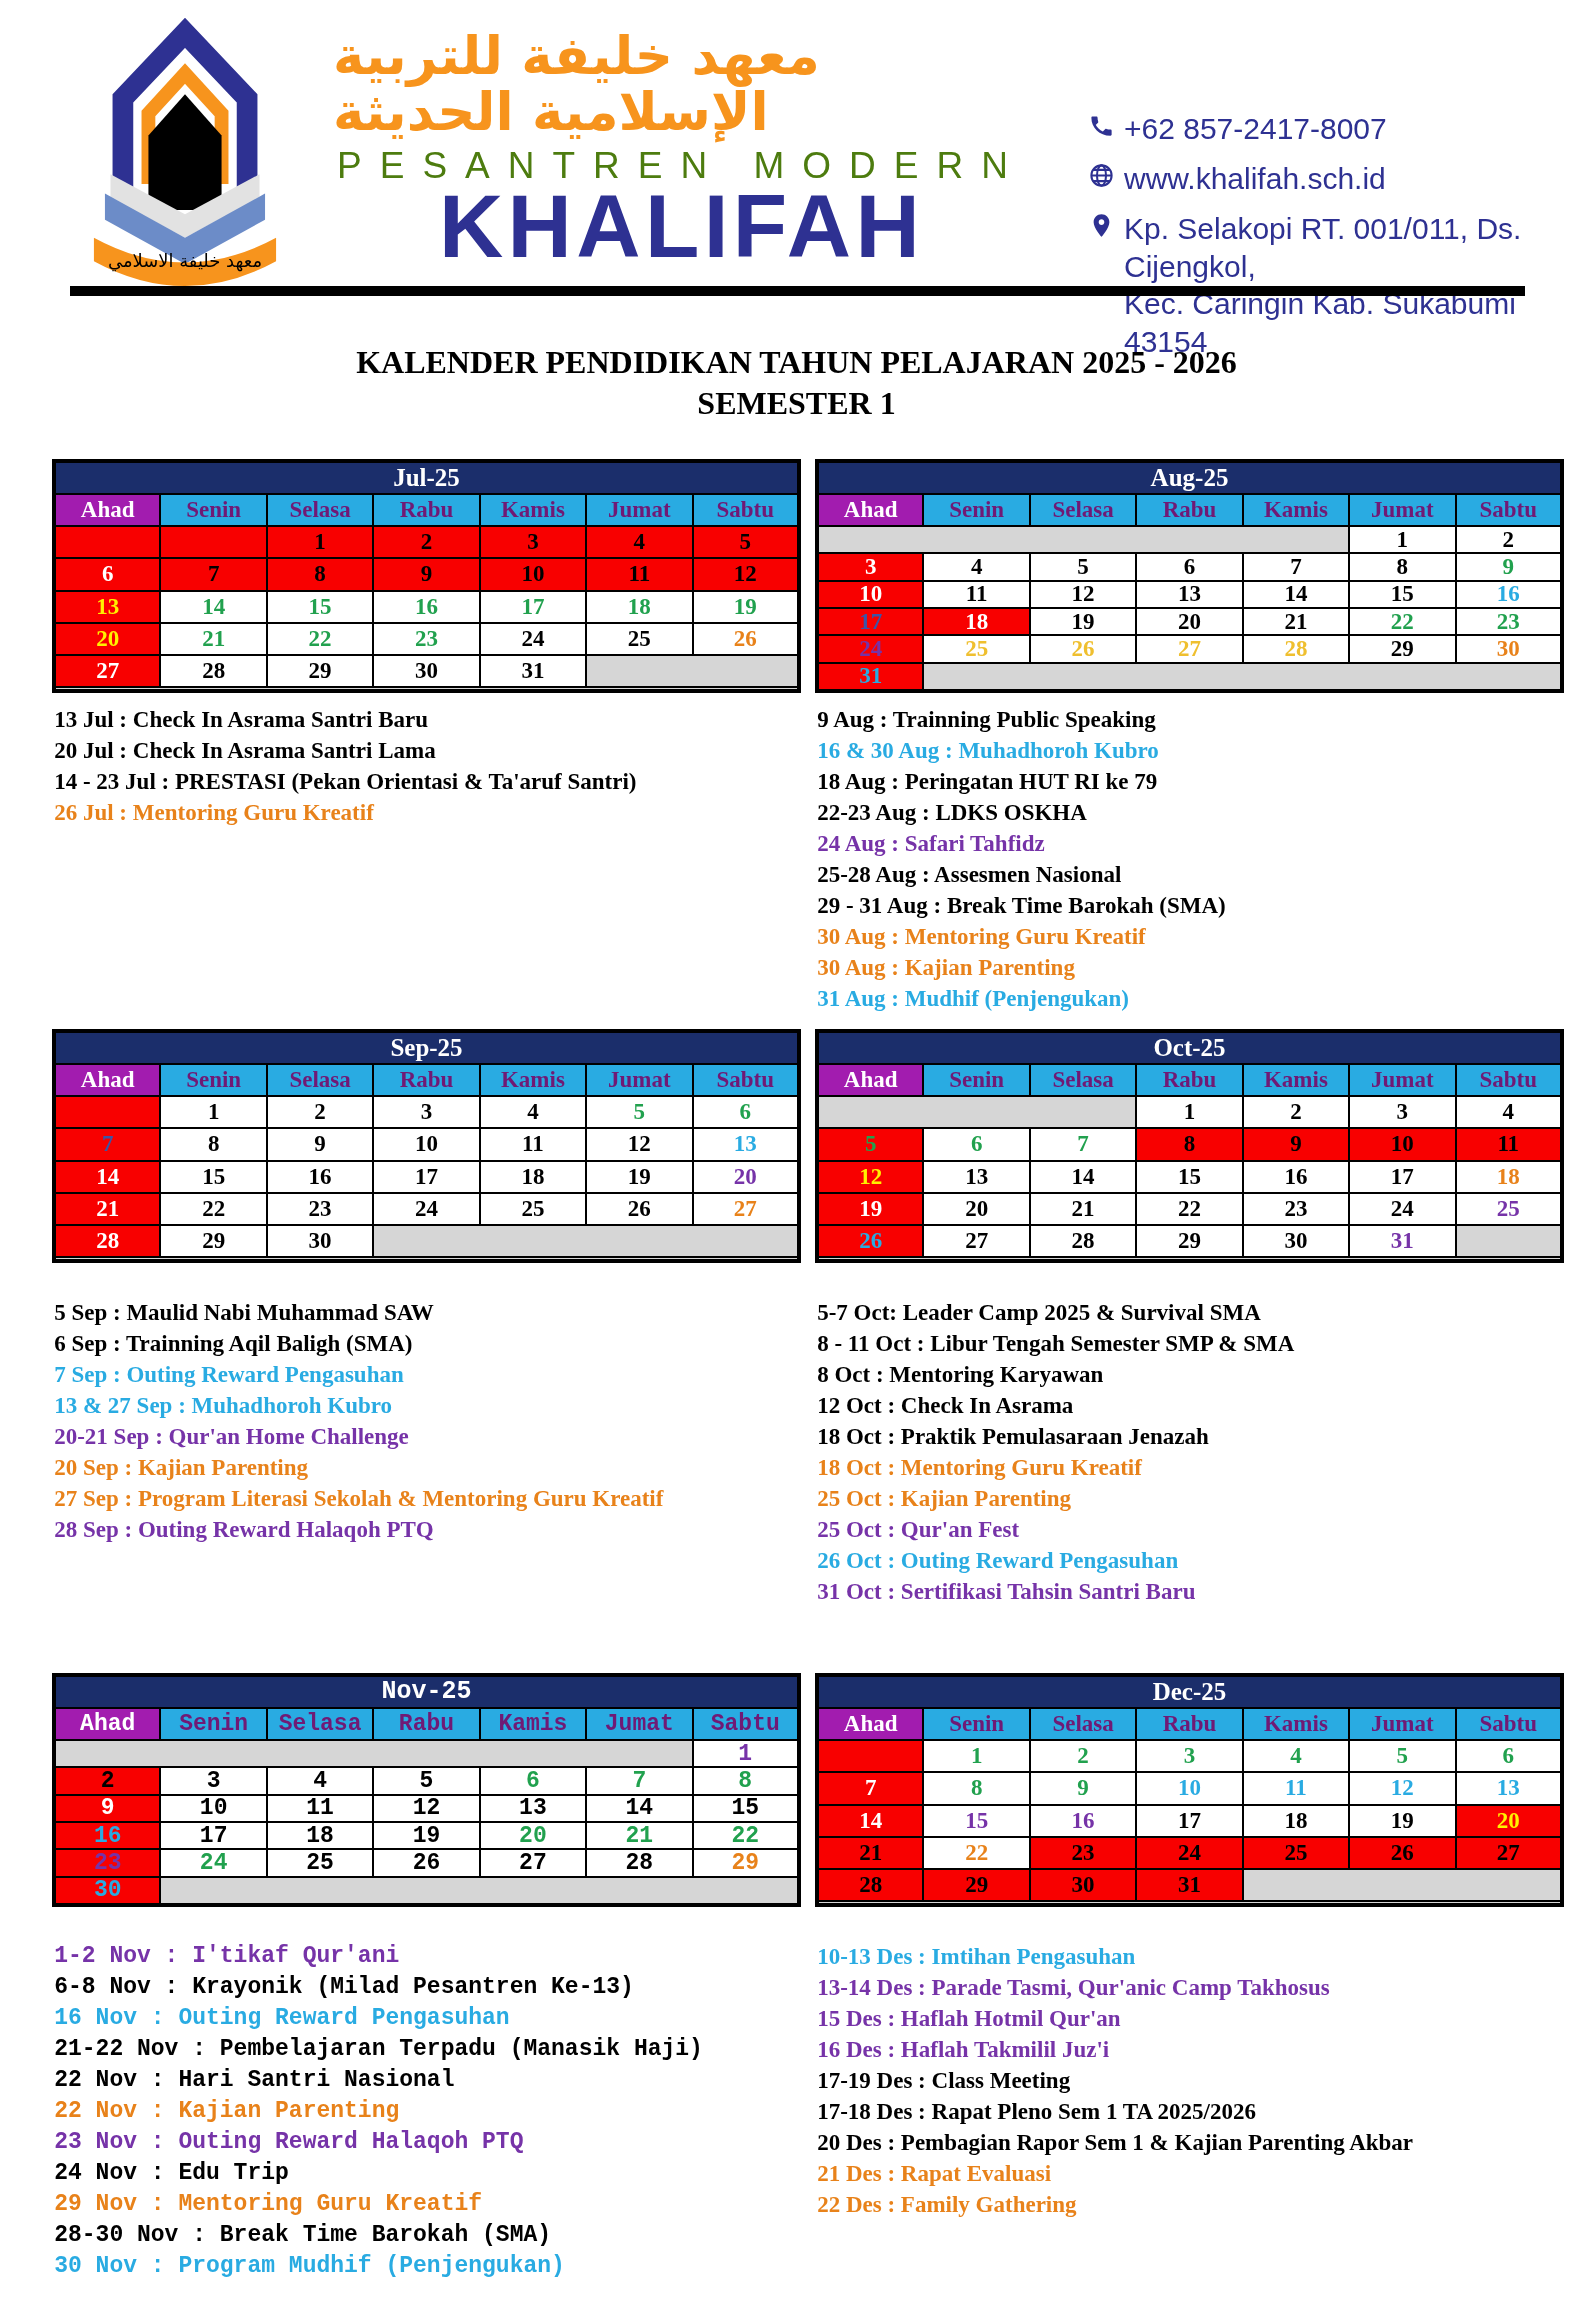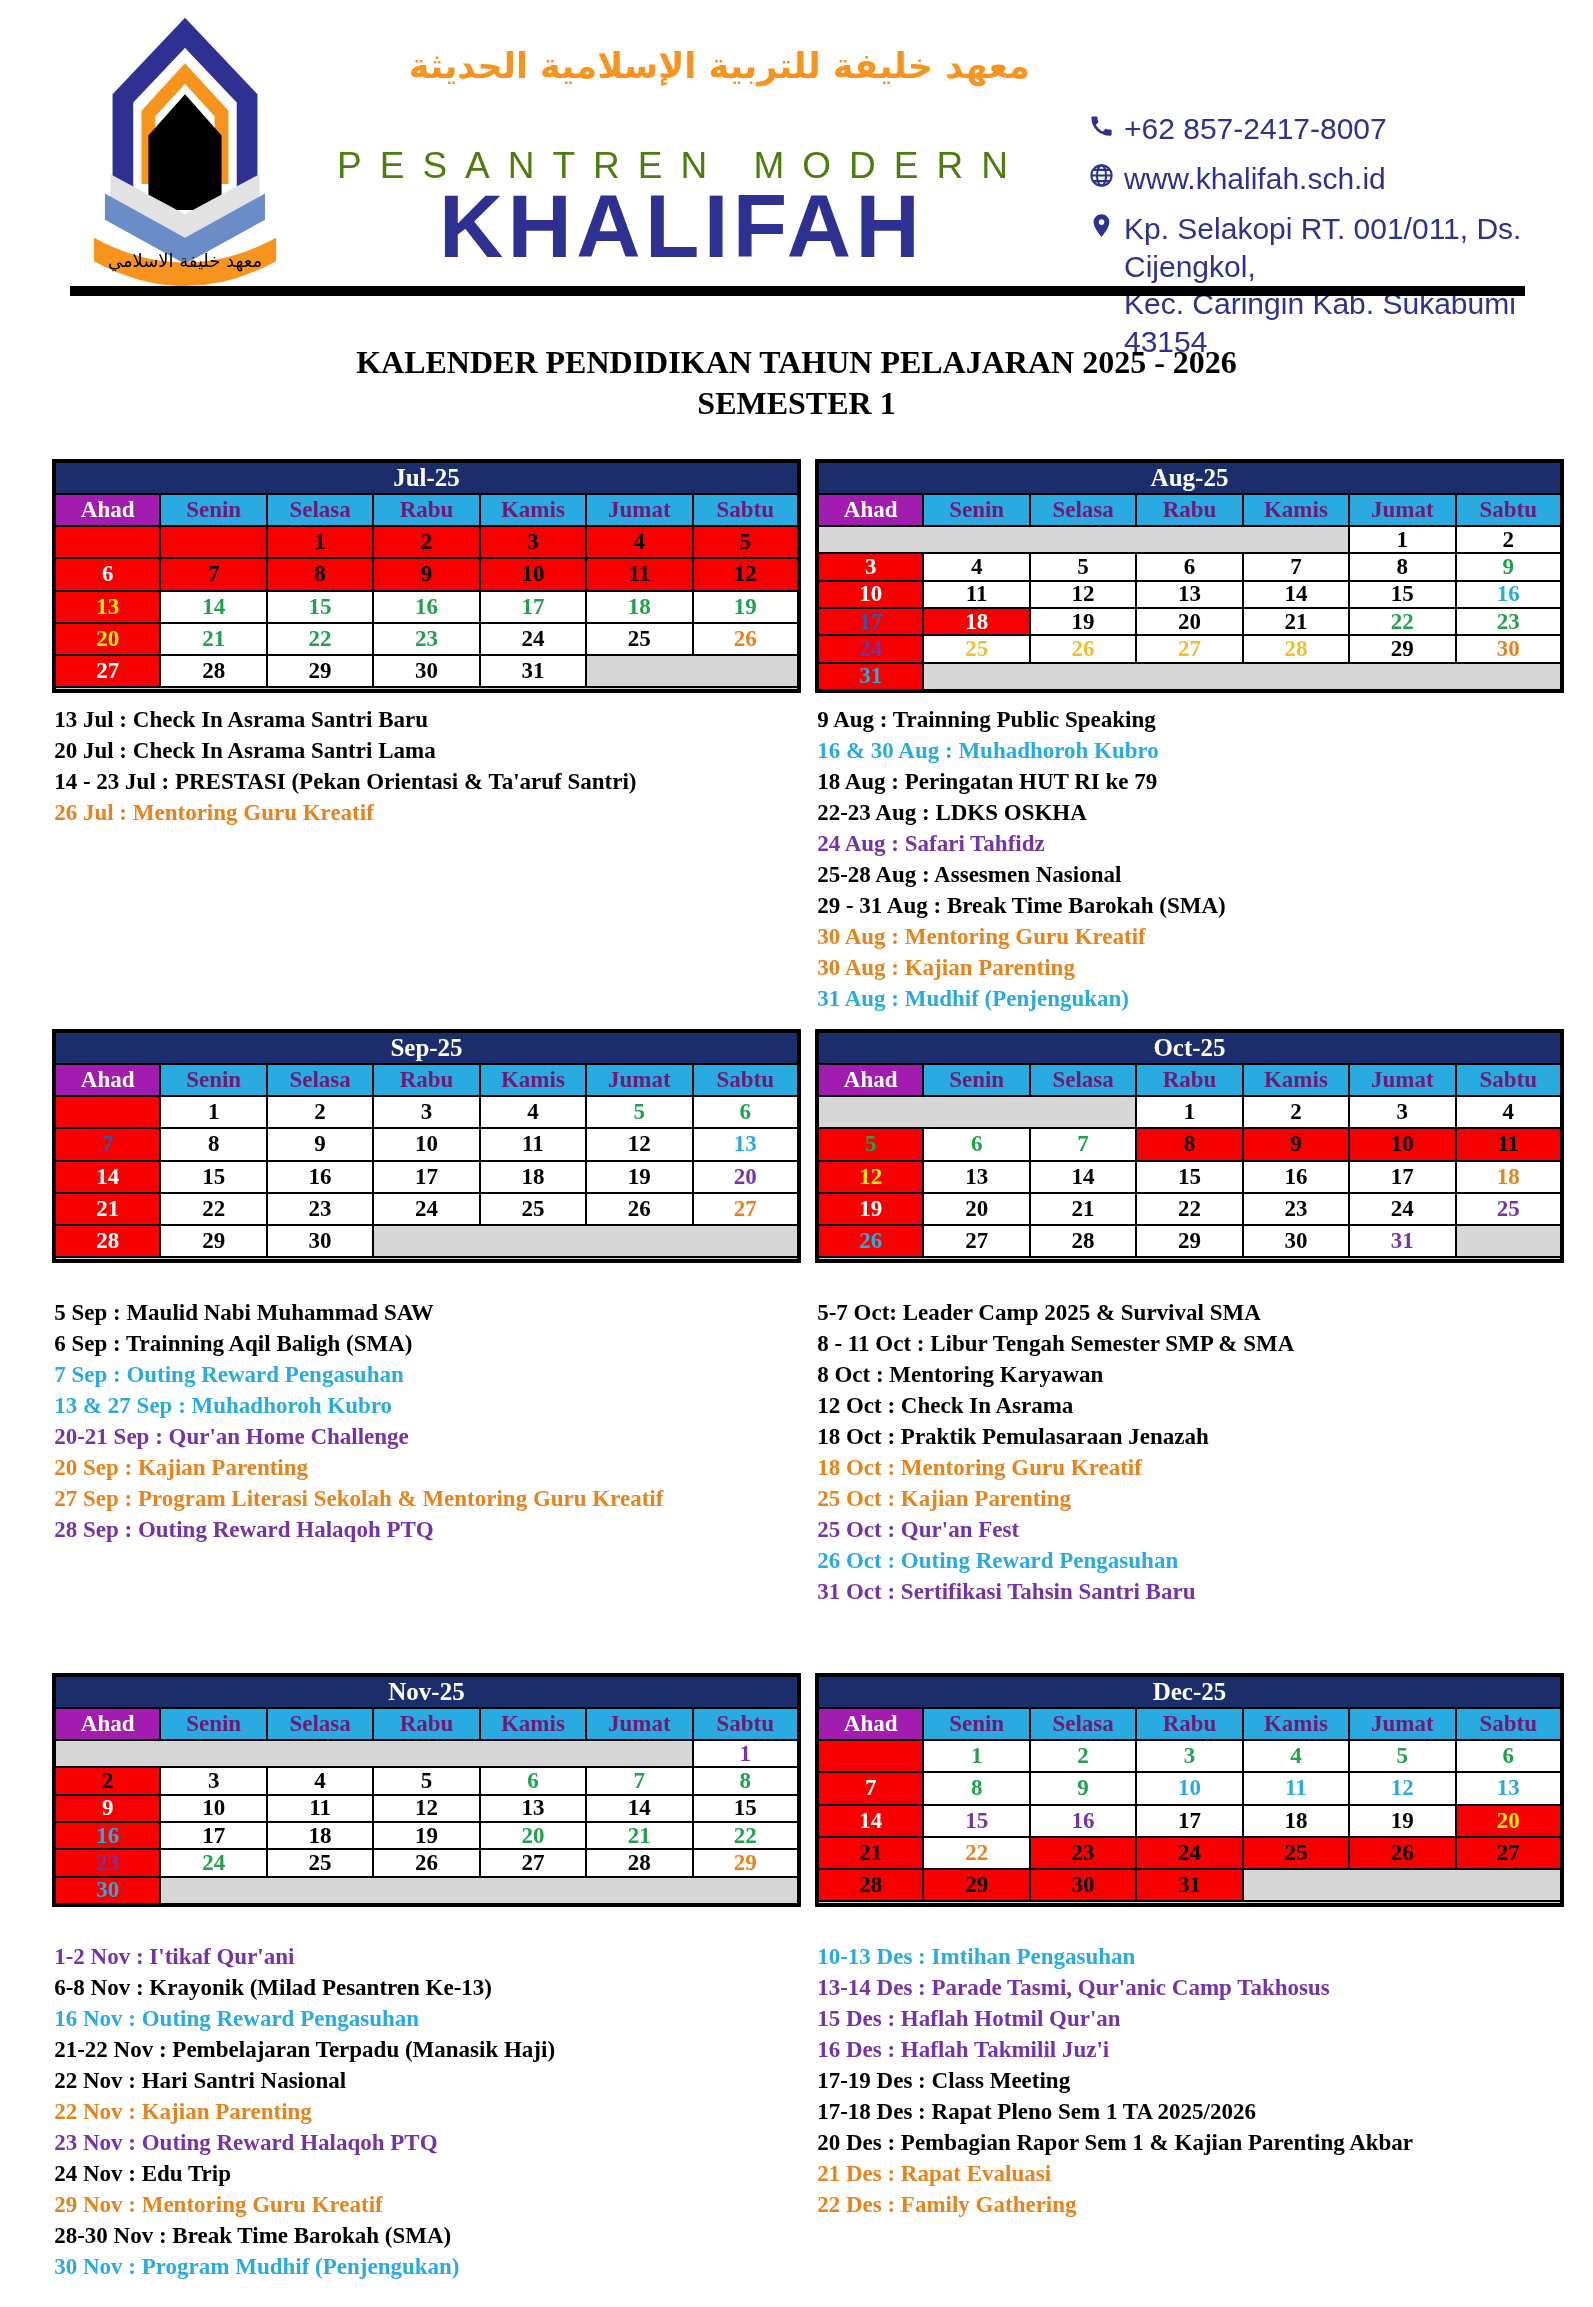--- a/index.html
+++ b/index.html
@@ -4,23 +4,23 @@
 <style>
   html,body { margin:0; padding:0; background:#fff; }
   #page {
     position:relative; width:1593px; height:2307px; background:#ffffff;
     font-family:"Liberation Serif", serif; overflow:hidden;
   }
 
   
   .emblem { position:absolute; left:74px; top:10.4px; }
   .logo-arabic {
-    position:absolute; left:333px; top:28px; width:697px; text-align:right;
-    font-family:"DejaVu Sans", sans-serif; font-size:35px; font-weight:bold;
-    color:#F7941D; direction:rtl; line-height:1.05;margin-top:20px;
+    position:absolute; left:333px; top:28px; width:697px; text-align:left;
+    font-family:"DejaVu Sans", sans-serif; font-size:53px; font-weight:bold;
+    color:#F7941D; direction:rtl; line-height:1.05;
   }
   .logo-subtitle {
     position:absolute; left:333px; top:145px; width:697px; text-align:center;
     font-family:"Liberation Sans", sans-serif; font-size:37px; font-weight:400;
     letter-spacing:18px; color:#4d7c0f; white-space:nowrap;
   }
   .logo-name {
     position:absolute; left:333px; top:182px; width:697px; text-align:center;
     font-family:"Liberation Sans", sans-serif; font-size:89px; font-weight:bold;
     letter-spacing:4.4px; color:#2E3192; line-height:1.0;
@@ -41,21 +41,21 @@
   }
   .page-title { top:344px; }
   .page-subtitle { top:385px; }
 
   
   .month { position:absolute; width:749px; }
   #m0 { left:52px;  top:459px; }
   #m1 { left:815px; top:459px; }
   #m2 { left:52px;  top:1029px; }
   #m3 { left:815px; top:1029px; }
-  #m4 { left:52px;  top:1673px; }
+  #m4 { left:52px;  top:1673px;font-family:Liberation Mono, monospace; }
   #m5 { left:815px; top:1673px; }
 
   table.cal {
     width:100%; height:234px; border-collapse:collapse; table-layout:fixed;
     border:4.4px solid #000;
   }
   .cal td {
     border:2.2px solid #000; text-align:center; vertical-align:middle;
     font-weight:bold; font-size:23px; padding:0; line-height:1.05;
   }

